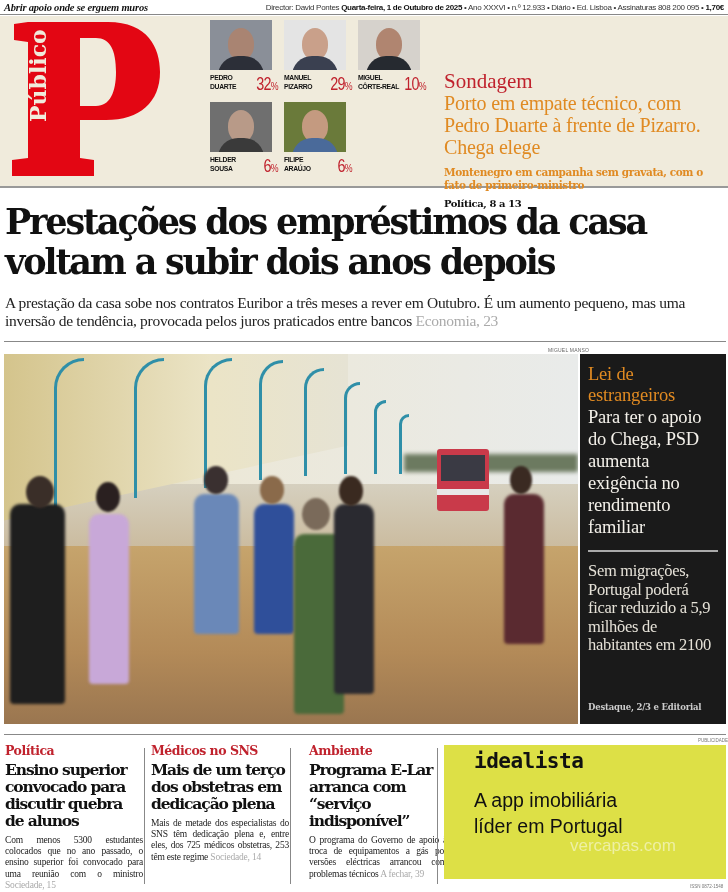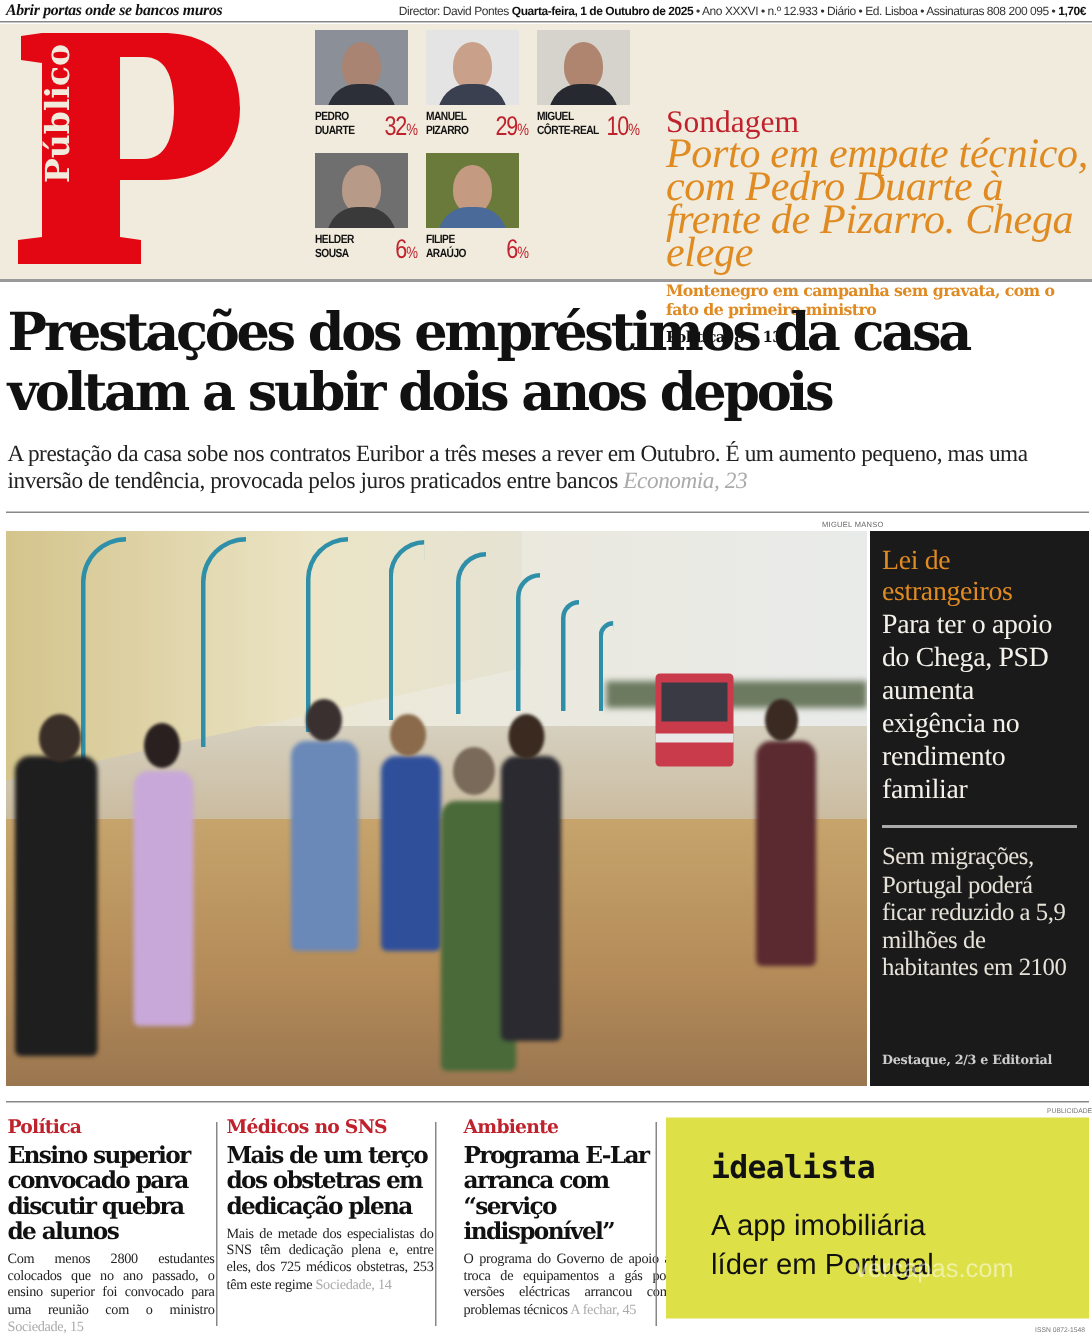--- a/index.html
+++ b/index.html
@@ -21,28 +21,28 @@
   .cand { position: absolute; width: 72px; height: 78px; }
   .cand .photo { width: 62px; height: 50px; position: relative; overflow: hidden; }
   .cand .photo .face { position: absolute; left: 18px; top: 8px; width: 26px; height: 32px; border-radius: 50% 50% 45% 45%; }
   .cand .photo .body { position: absolute; left: 8px; top: 36px; width: 46px; height: 20px; border-radius: 20px 20px 0 0; }
   .cand .name { position: absolute; left: 0; top: 53px; font-family: "Liberation Sans", sans-serif; font-weight: bold; font-size: 8px; line-height: 9px; text-transform: uppercase; letter-spacing: -0.4px; transform: scaleX(0.85); transform-origin: left; width: 60px; }
   .cand .pct { position: absolute; right: 4px; top: 54px; font-family: "Liberation Sans", sans-serif; font-size: 18px; color: #c0222d; letter-spacing: -1px; transform: scaleX(0.8); transform-origin: right; }
   .cand .pct small { font-size: 11px; }
 
   .poll-story { position: absolute; left: 444px; top: 6px; width: 282px; }
   .poll-kicker { font-family: "Liberation Serif", serif; font-size: 21px; color: #c0222d; line-height: 22px; margin-top: 48px; }
-  .poll-head { font-family: "Liberation Serif", serif; font-size: 28px; color: #e08a22; line-height: 22px; letter-spacing: -0.2px; font-style: italic; }
+  .poll-head { font-family: "Liberation Serif", serif; font-size: 20px; color: #e08a22; line-height: 22px; letter-spacing: -0.2px; }
   .poll-sub { margin-top: 8px; font-family: "DejaVu Serif", serif; font-weight: bold; font-size: 10.5px; color: #e08a22; line-height: 13px; letter-spacing: -0.4px; }
   .poll-ref { margin-top: 6px; font-family: "DejaVu Serif", serif; font-weight: bold; font-size: 10px; color: #111; letter-spacing: -0.4px; }
 
   
   .main-head { position: absolute; left: 5px; top: 202px; width: 720px; font-family: "DejaVu Serif", serif; font-weight: bold; font-size: 35px; line-height: 40px; letter-spacing: -2.2px; color: #111; }
   .main-lead { position: absolute; left: 5px; top: 294px; width: 720px; font-family: "Liberation Serif", serif; font-size: 15.5px; line-height: 18px; color: #222; letter-spacing: -0.3px; }
-  .main-lead .ref { color: #aaa; font-style: italic; }
+  .main-lead .ref { color: #aaa; }
   .rule1 { position: absolute; left: 4px; top: 341px; width: 722px; height: 1px; background: #888; }
 
   
   .credit { position: absolute; left: 548px; top: 347px; font-family: "Liberation Sans", sans-serif; font-size: 5px; color: #666; letter-spacing: 0.2px; }
   .photo-main { position: absolute; left: 4px; top: 354px; width: 574px; height: 370px; overflow: hidden;
     background: linear-gradient(180deg, #e8e6de 0%, #dcdcd2 25%, #c9b89a 55%, #b89a68 75%, #a88757 100%); }
   .photo-main .sky { position: absolute; left: 0; top: 0; width: 100%; height: 35%; background: linear-gradient(90deg, #d8cfa8 0%, #ece8d8 40%, #e9ebea 100%); }
   .photo-main .tunnel { position: absolute; left: 0; top: 0; width: 60%; height: 45%; background: linear-gradient(90deg, #d4c48c, #ebe4c6 60%, #e6e3d4); clip-path: polygon(0 0, 100% 0, 100% 55%, 0 100%); }
   .photo-main .ground { position: absolute; left: 0; top: 52%; width: 100%; height: 48%; background: linear-gradient(180deg, #c6a46c, #b38a58 60%, #9a7650); }
   .photo-main .hoop { position: absolute; border-left: 3px solid #2f8fa8; border-top: 3px solid #2f8fa8; border-radius: 30px 0 0 0; }
@@ -66,31 +66,31 @@
   
   .story { position: absolute; top: 743px; width: 138px; }
   .story .kicker { font-family: "DejaVu Serif", serif; font-weight: bold; font-size: 12.5px; color: #c0222d; line-height: 16px; letter-spacing: -0.5px; }
   .story .head { font-family: "DejaVu Serif", serif; font-weight: bold; font-size: 15.5px; line-height: 17px; color: #111; letter-spacing: -1.1px; margin-top: 2px; }
   .story .body { font-family: "Liberation Serif", serif; font-size: 9.5px; line-height: 11.2px; color: #222; margin-top: 6px; letter-spacing: -0.2px; text-align: justify; }
   .story .ref { color: #aaa; }
   .vsep { position: absolute; top: 748px; width: 1px; height: 136px; background: #888; }
 
   
   .ad-label { position: absolute; left: 698px; top: 738px; font-family: "Liberation Sans", sans-serif; font-size: 4.5px; color: #777; }
-  .ad { position: absolute; left: 444px; top: 745px; width: 282px; height: 134px; background: #dde046; padding: 21px 30px; }
+  .ad { position: absolute; left: 444px; top: 745px; width: 282px; height: 134px; background: #dde046; padding: 4px 30px; }
   .ad-brand { font-family: "DejaVu Sans Mono", monospace; font-weight: bold; font-size: 21px; color: #111; letter-spacing: -0.5px; }
   .ad-slogan { margin-top: 14px; font-family: "Liberation Sans", sans-serif; font-size: 19.5px; line-height: 26px; color: #111; }
   .issn { position: absolute; left: 690px; top: 884px; font-family: "Liberation Sans", sans-serif; font-size: 4.5px; color: #777; }
   .watermark { position: absolute; left: 570px; top: 836px; font-family: "Liberation Sans", sans-serif; font-size: 17px; color: rgba(255,255,255,0.5); }
 </style>
 </head>
 <body>
 
 <div class="topbar">
-  <span class="tagline">Abrir portas onde se bancos muros</span>
+  <span class="tagline">Abrir apoio onde se erguem muros</span>
   <span class="masthead-info">
     <span>Director: David Pontes</span>
     <b>Quarta-feira, 1 de Outubro de 2025</b>
     <span>• Ano XXXVI • n.º 12.933 • Diário • Ed. Lisboa • Assinaturas 808 200 095 •</span>
     <b>1,70€</b>
   </span>
 </div>
 
 <div class="header">
   <div class="logo">
@@ -198,35 +198,35 @@
   <div class="side-rule"></div>
   <div class="side-sub">Sem migrações, Portugal poderá ficar reduzido a 5,9 milhões de habitantes em 2100</div>
   <div class="side-ref">Destaque, 2/3 e Editorial</div>
 </div>
 
 <div class="rule2"></div>
 
 <div class="story" style="left:5px">
   <div class="kicker">Política</div>
   <div class="head">Ensino superior convocado para discutir quebra de alunos</div>
-  <div class="body"><span>Com menos 2800 estudantes colocados que no ano passado, o ensino superior foi convocado para uma reunião com o ministro</span> <span class="ref">Sociedade, 15</span></div>
+  <div class="body"><span>Com menos 5300 estudantes colocados que no ano passado, o ensino superior foi convocado para uma reunião com o ministro</span> <span class="ref">Sociedade, 15</span></div>
 </div>
 <div class="vsep" style="left:144px"></div>
 
 <div class="story" style="left:151px">
   <div class="kicker">Médicos no SNS</div>
   <div class="head">Mais de um terço dos obstetras em dedicação plena</div>
   <div class="body"><span>Mais de metade dos especialistas do SNS têm dedicação plena e, entre eles, dos 725 médicos obstetras, 253 têm este regime</span> <span class="ref">Sociedade, 14</span></div>
 </div>
 <div class="vsep" style="left:290px"></div>
 
 <div class="story" style="left:309px">
   <div class="kicker">Ambiente</div>
   <div class="head">Programa E-Lar arranca com “serviço indisponível”</div>
-  <div class="body"><span>O programa do Governo de apoio à troca de equipamentos a gás por versões eléctricas arrancou com problemas técnicos</span> <span class="ref">A fechar, 45</span></div>
+  <div class="body"><span>O programa do Governo de apoio à troca de equipamentos a gás por versões eléctricas arrancou com problemas técnicos</span> <span class="ref">A fechar, 39</span></div>
 </div>
 <div class="vsep" style="left:437px"></div>
 
 <div class="ad-label">PUBLICIDADE</div>
 <div class="ad">
   <div class="ad-brand">idealista</div>
   <div class="ad-slogan">
     <div>A app imobiliária</div>
     <div>líder em Portugal</div>
   </div>

